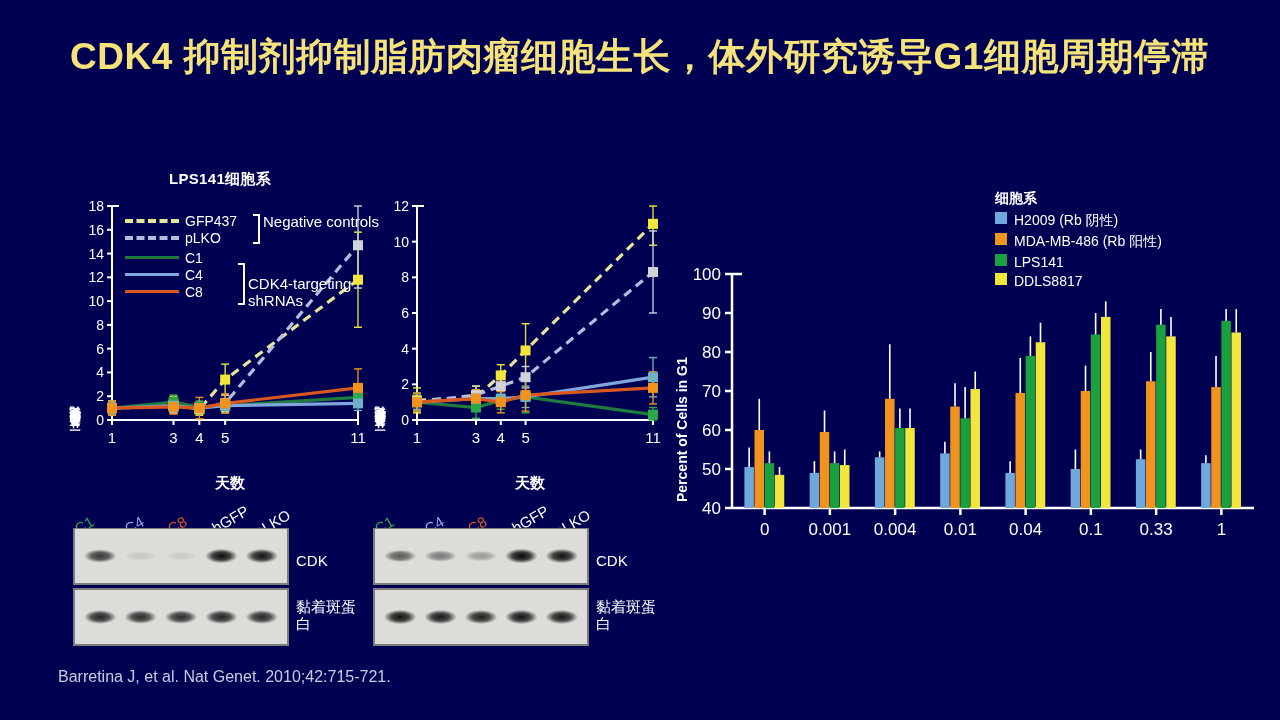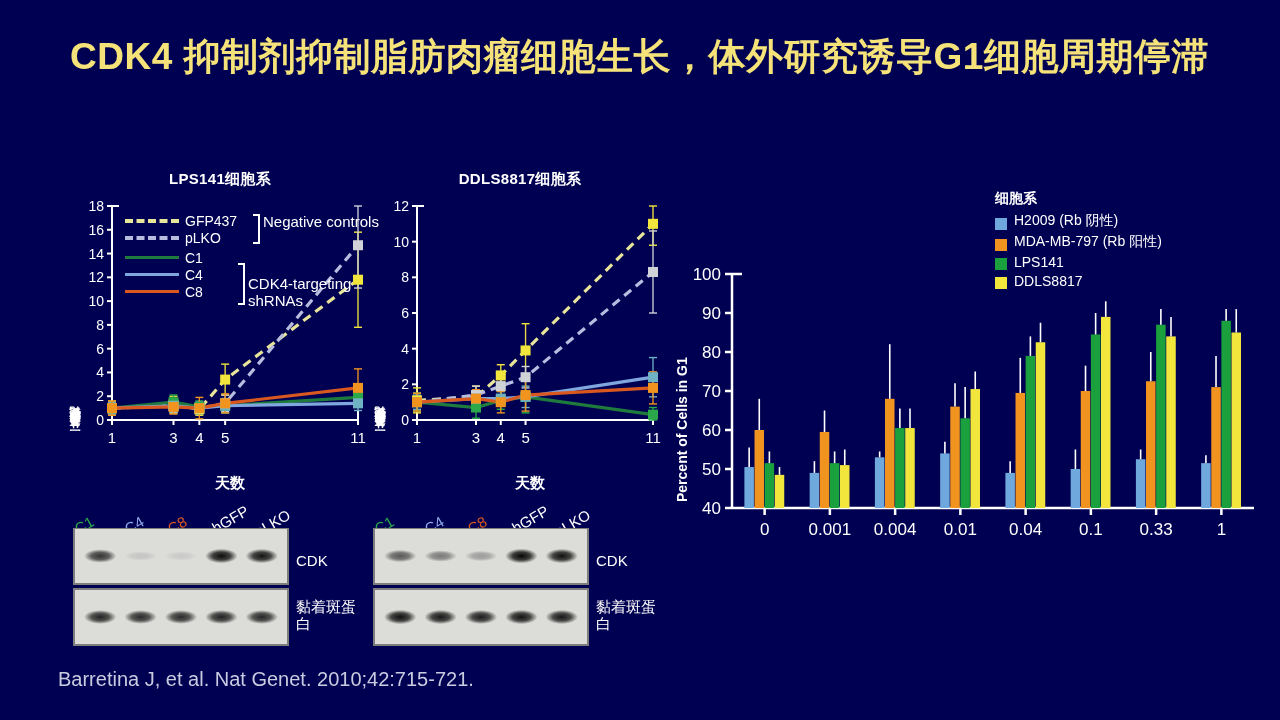--- a/index.html
+++ b/index.html
@@ -47,39 +47,39 @@
     line-height: 1.1; white-space: nowrap;
   }
   .brace {
     position: absolute; border: 2px solid #ffffff; border-left: none;
     width: 7px;
   }
 
   
   .bar-legend { position: absolute; left: 995px; top: 190px; }
   .bar-legend-title { color: #ffffff; font-weight: bold; font-size: 14px; margin-bottom: 4px; }
-  .bar-legend-row { display: flex; align-items: flex-end; margin-bottom: 3px; }
+  .bar-legend-row { display: flex; align-items: flex-start; margin-bottom: 3px; }
   .bar-swatch { width: 12px; height: 12px; margin-right: 7px; flex: none; }
   .bar-legend-label { color: #ffffff; font-size: 14px; white-space: nowrap; }
 
   
   .blot { position: absolute; }
   .lane-lbl {
     position: absolute; font-size: 15px;
     transform: rotate(-30deg); transform-origin: left bottom;
     white-space: nowrap;
   }
   .blot-row-lbl {
     position: absolute; color: #ffffff; font-size: 15px; line-height: 1.15;
   }
 
   
   .citation {
     position: absolute; left: 58px; top: 668px;
-    color: #c9cbe0; font-size: 20px;
+    color: #c9cbe0; font-size: 16px;
   }
   .wm { position: absolute; left: 945px; top: 640px; display: flex; align-items: center; }
   .wm-text { color: #ffffff; font-size: 27px; font-weight: bold; margin-left: 9px; letter-spacing: 1px; }
 </style>
 </head>
 <body>
 
 <div class="slide">
 
   <div class="title">CDK4 抑制剂抑制脂肪肉瘤细胞生长，体外研究诱导G1细胞周期停滞</div>
@@ -225,21 +225,20 @@
         <rect x="37" y="209.11111111111111" width="10" height="10" fill="#f1941f"></rect>
         <rect x="98.5" y="207.92222222222222" width="10" height="10" fill="#f1941f"></rect>
         <rect x="124.32999999999998" y="209.11111111111111" width="10" height="10" fill="#f1941f"></rect>
         <rect x="150.16000000000003" y="204.35555555555555" width="10" height="10" fill="#f1941f"></rect>
         <rect x="283" y="188.9" width="10" height="10" fill="#f1941f"></rect>
       </svg>
     <div class="axis-label-x" style="left:40px; top:268px; width:240px;">天数</div>
   </div>
 
   <div class="panel" id="panel-ddls8817" style="left:375px; top:170px; width:290px; height:290px;">
-    <div class="panel-title" style="width:100%;">DDLS8817细胞系</div>
     <div class="axis-label-y" style="left:-2px; top:28px; height:240px;">从第一天开始细胞计数变化</div>
     <svg id="svg-ddls8817" width="290" height="262" style="position:absolute;left:0;top:24px;">
         <line x1="42" y1="12" x2="42" y2="226" stroke="#fff" stroke-width="2"></line>
         <line x1="42" y1="226" x2="278" y2="226" stroke="#fff" stroke-width="2"></line>
         <line x1="42" y1="12" x2="49" y2="12" stroke="#fff" stroke-width="2"></line>
         <line x1="278" y1="216" x2="278" y2="226" stroke="#fff" stroke-width="2"></line>
         <line x1="37" y1="226" x2="42" y2="226" stroke="#fff" stroke-width="2"></line>
         <text x="34" y="231" fill="#fff" font-size="14" text-anchor="end" font-family="&quot;Liberation Sans&quot;, sans-serif">0</text>
         <line x1="37" y1="190.33333333333334" x2="42" y2="190.33333333333334" stroke="#fff" stroke-width="2"></line>
         <text x="34" y="195.33333333333334" fill="#fff" font-size="14" text-anchor="end" font-family="&quot;Liberation Sans&quot;, sans-serif">2</text>
@@ -507,21 +506,21 @@
   </div>
 
   <div class="bar-legend">
     <div class="bar-legend-title">细胞系</div>
     <div class="bar-legend-row">
       <span class="bar-swatch" style="background:#6fa8dc"></span>
       <span class="bar-legend-label">H2009 (Rb 阴性)</span>
     </div>
     <div class="bar-legend-row">
       <span class="bar-swatch" style="background:#f1941f"></span>
-      <span class="bar-legend-label">MDA-MB-797 (Rb 阳性)</span>
+      <span class="bar-legend-label">MDA-MB-486 (Rb 阳性)</span>
     </div>
     <div class="bar-legend-row">
       <span class="bar-swatch" style="background:#1aa03c"></span>
       <span class="bar-legend-label">LPS141</span>
     </div>
     <div class="bar-legend-row">
       <span class="bar-swatch" style="background:#f2e63d"></span>
       <span class="bar-legend-label">DDLS8817</span>
     </div>
   </div>

